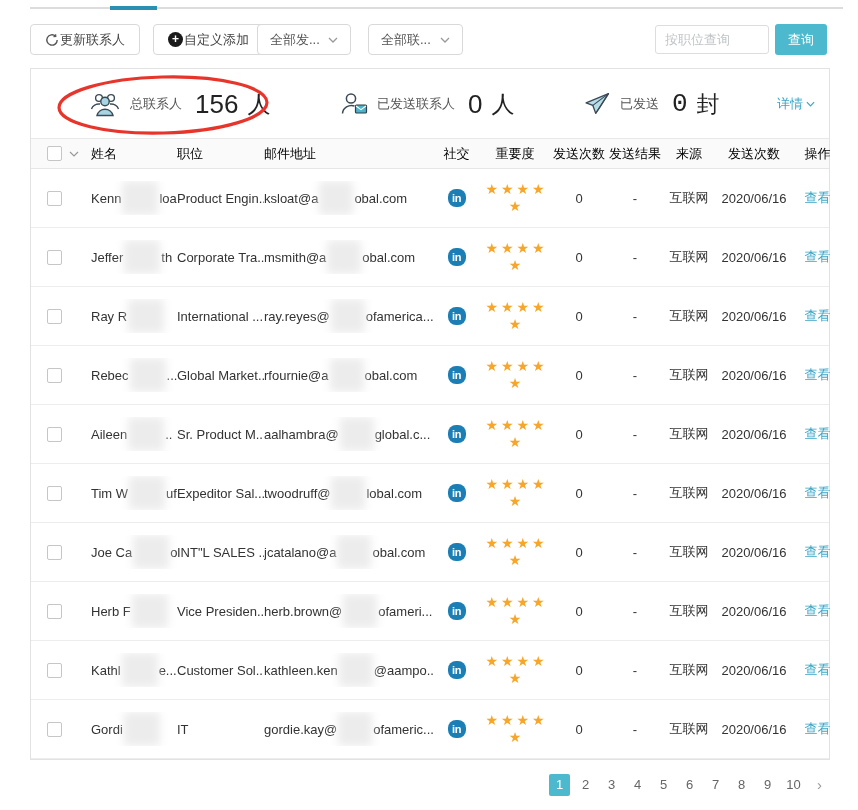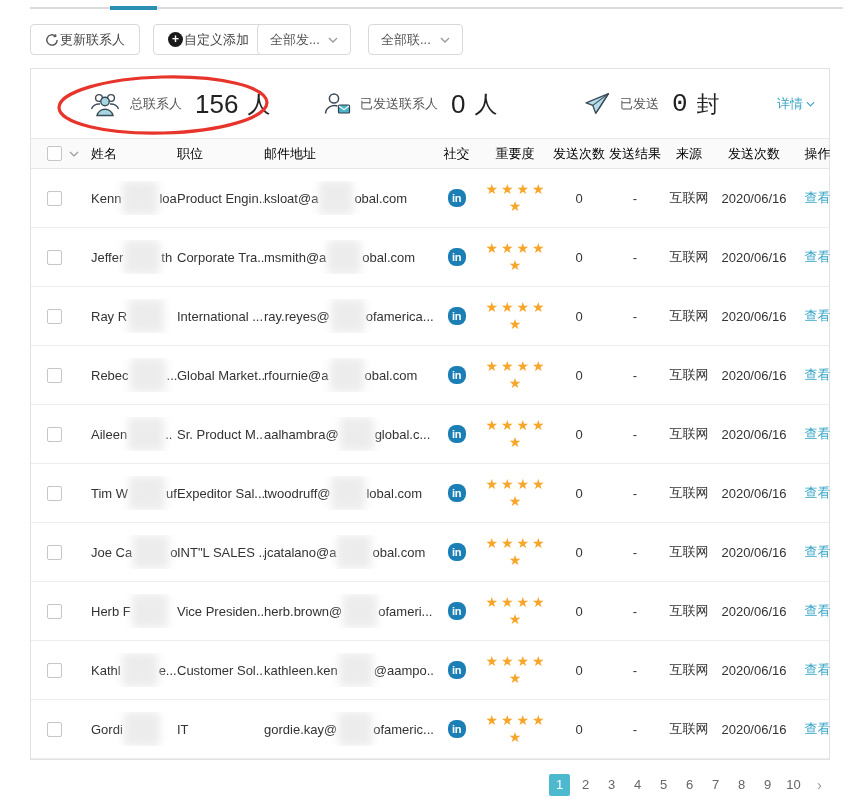--- a/index.html
+++ b/index.html
@@ -29,21 +29,21 @@
     color:#fff; font-size:13px; cursor:pointer; }
 
   
   .panel { position:absolute; left:30px; top:68px; width:800px; height:692px;
     border:1px solid #e2e2e2; background:#fff; }
 
   
   .statsbar { position:relative; height:70px; border-bottom:1px solid #e8e8e8; }
   .stat { position:absolute; top:0; height:70px; display:flex; align-items:center; gap:9px; }
   .stat-1 { left:58px; }
-  .stat-2 { left:292px; }
+  .stat-2 { left:309px; }
   .stat-3 { left:552px;font-family:Liberation Mono, monospace; }
   .stat-label { font-size:13px; color:#555; }
   .stat-value { font-size:26px; color:#222; margin-left:4px; }
   .stat-unit { font-size:23px; color:#222; }
   .details-link { position:absolute; right:14px; top:0; height:70px; display:flex; align-items:center;
     gap:3px; font-size:13px; color:#3aa6c6; cursor:pointer; }
   .annotation { position:absolute; left:24px; top:4px; width:216px; height:64px; pointer-events:none; z-index:3; }
 
   
   .thead, .trow { display:grid; grid-template-columns:60px 86px 87px 170px 45px 72px 56px 56px 52px 78px 49px; align-items:center; }
@@ -103,20 +103,24 @@
     </svg>
   </button>
 
   <button class="toolbar-btn dd2">
     <span>全部联...</span>
     <svg class="icon" width="10" height="6" viewBox="0 0 10 6">
       <polyline points="1,1 5,5 9,1" fill="none" stroke="#999" stroke-width="1.3"></polyline>
     </svg>
   </button>
 
+  <div class="search-group">
+    <input class="search-input" type="text" placeholder="按职位查询" style="">
+    <button class="query-btn">查询</button>
+  </div>
 
   <div class="panel">
 
     <div class="statsbar">
       <svg class="annotation" viewBox="0 0 216 64">
         <ellipse cx="108" cy="32" rx="104" ry="28" fill="none" stroke="#e8352b" stroke-width="3.2" transform="rotate(-1.5 108 32)"></ellipse>
       </svg>
 
       <div class="stat stat-1">
         <svg class="icon" width="32" height="26" viewBox="0 0 32 26">

